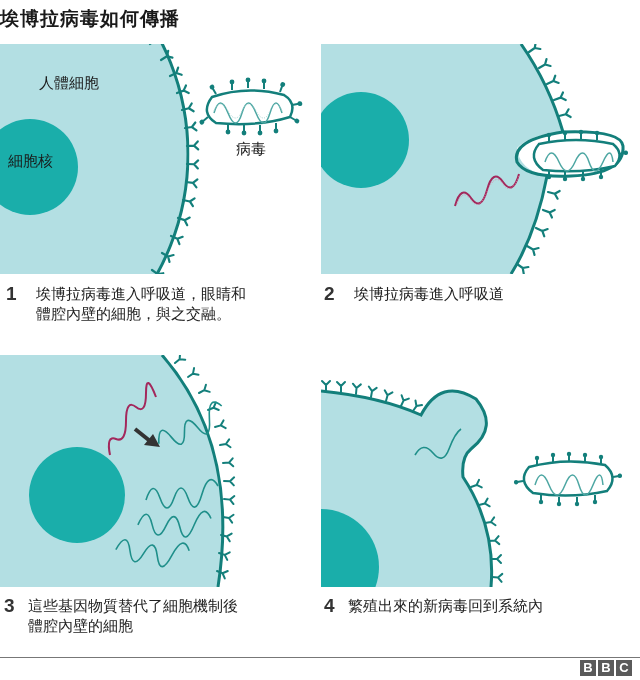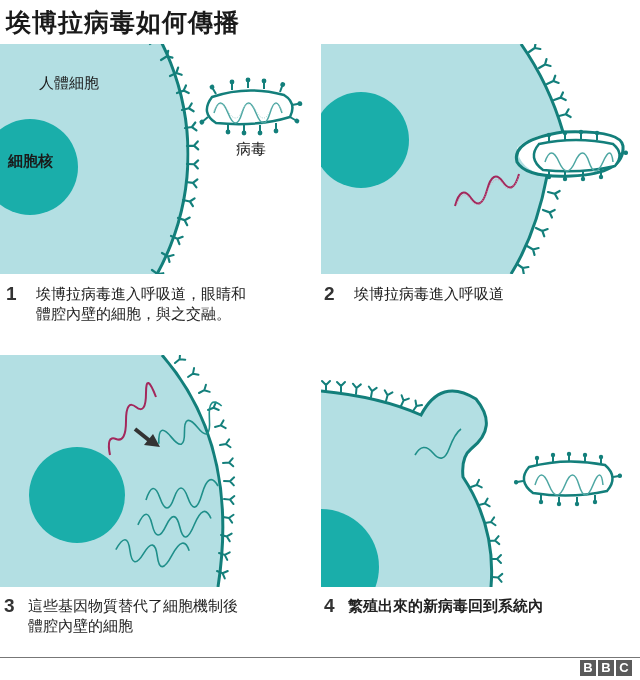--- a/index.html
+++ b/index.html
@@ -1,17 +1,17 @@
 <!DOCTYPE html>
 <html><head>
 <meta charset="utf-8">
 <style>
   html, body { margin:0; padding:0; background:#ffffff; }
   body { width:640px; height:680px; position:relative; overflow:hidden; font-family:"DejaVu Sans", sans-serif; color:#222; }
-  .title { position:absolute; left:6px; top:6px; font-size:25px; font-weight:bold; color:#1a1a1a; letter-spacing:1px; }
+  .title { position:absolute; left:0; top:6px; font-size:19px; font-weight:bold; color:#1a1a1a; letter-spacing:1px; }
   .panel { position:absolute; overflow:hidden; background:#ffffff; }
   .panel svg { display:block; }
   .cap { position:absolute; font-size:15px; line-height:20px; color:#222; }
   .cap .num { position:absolute; left:0; top:2px; font-size:19px; font-weight:bold; color:#333; font-family:"Liberation Sans", sans-serif; }
   .cap .txt { position:absolute; left:30px; top:2px; white-space:pre-line; }
   .lbl { position:absolute; font-size:15px; color:#1a1a1a; }
   .rule { position:absolute; left:0; top:657px; width:640px; height:1px; background:#777; }
   .bbc { position:absolute; right:8px; top:660px; display:flex; gap:2px; }
   .bbc span { width:16px; height:16px; background:#5a5a5a; color:#fff; font-family:"Liberation Sans", sans-serif; font-weight:bold; font-size:13px; line-height:16px; text-align:center; }
 </style>
@@ -64,21 +64,21 @@
       <use href="#spk" transform="translate(90,14) rotate(80)"></use>
       <use href="#spk" transform="translate(88,26) rotate(120)"></use>
       <use href="#spk" transform="translate(74,32) rotate(180)"></use>
       <use href="#spk" transform="translate(58,34) rotate(180)"></use>
       <use href="#spk" transform="translate(42,34) rotate(180)"></use>
       <use href="#spk" transform="translate(26,33) rotate(180)"></use>
       <use href="#spk" transform="translate(6,26) rotate(230)"></use>
     </g>
   </svg>
   <div class="lbl" style="left:39px; top:30px;">人體細胞</div>
-  <div class="lbl" style="left:8px; top:108px;font-weight:bold;">細胞核</div>
+  <div class="lbl" style="left:8px; top:108px;">細胞核</div>
   <div class="lbl" style="left:222px; top:96px;margin-left:14px;">病毒</div>
 </div>
 <div class="cap" style="left:6px; top:282px; width:310px;">
   <span class="num">1</span>
   <span class="txt">埃博拉病毒進入呼吸道，眼睛和
 體腔內壁的細胞，與之交融。</span>
 </div>
 
 <div class="panel" style="left:321px; top:44px; width:319px; height:230px;">
   <svg width="319" height="230" viewBox="0 0 319 230">
@@ -217,21 +217,21 @@
       <use href="#spk4" transform="translate(74,30) rotate(180)"></use>
       <use href="#spk4" transform="translate(56,32) rotate(180)"></use>
       <use href="#spk4" transform="translate(38,32) rotate(180)"></use>
       <use href="#spk4" transform="translate(20,30) rotate(180)"></use>
       <use href="#spk4" transform="translate(2,16) rotate(260)"></use>
     </g>
   </svg>
 </div>
 <div class="cap" style="left:324px; top:594px; width:310px;">
   <span class="num">4</span>
-  <span class="txt" style="left:24px;font-weight:bold;">繁殖出來的新病毒回到系統內</span>
+  <span class="txt" style="left:24px;">繁殖出來的新病毒回到系統內</span>
 </div>
 
 <div class="rule"></div>
 <div class="bbc">
   <span>B</span>
   <span>B</span>
   <span>C</span>
 </div>
 
 </body></html>

